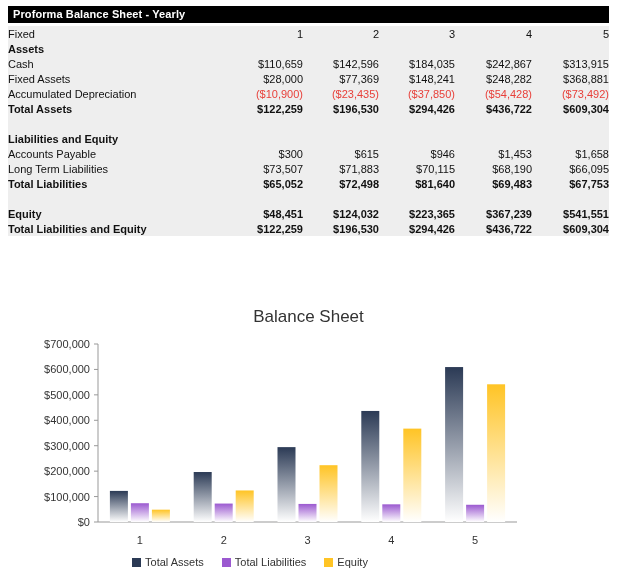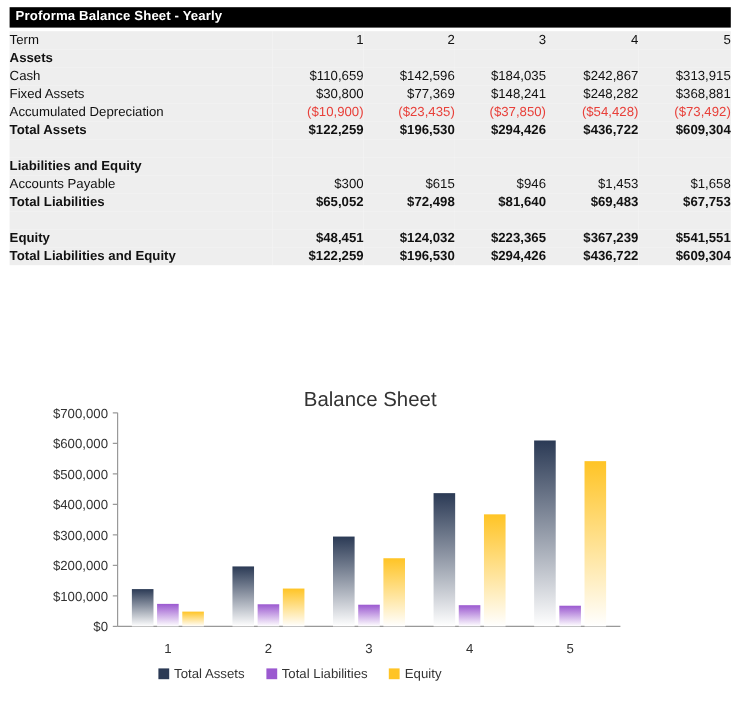--- a/index.html
+++ b/index.html
@@ -75,21 +75,21 @@
   .hdr-year-label {
     text-align: center;
     background: #eeeeee;
     padding-left: 0;
   }
   .spacer td { height: 9px; }
 
   
   .chart-title {
     position: absolute;
-    top: 323px;
+    top: 307px;
     left: 0;
     width: 617px;
     text-align: center;
     font-size: 17px;
     color: #333333;
   }
   .chart-area {
     position: absolute;
     left: 0;
     top: 330px;
@@ -129,21 +129,21 @@
     <colgroup>
       <col style="width:219px">
       <col style="width:76px">
       <col style="width:76px">
       <col style="width:76px">
       <col style="width:77px">
       <col style="width:77px">
     </colgroup>
     <tbody id="table-body">
         <tr class="shade">
-          <td class="lbl hdr-year-label">Term</td>
+          <td class="lbl hdr-year-label">Fixed</td>
           <td class="num hdr-year">1</td>
           <td class="num hdr-year">2</td>
           <td class="num hdr-year">3</td>
           <td class="num hdr-year">4</td>
           <td class="num hdr-year">5</td>
         </tr>
         <tr class="shade bold">
           <td class="lbl">Assets</td>
           <td class="num">&nbsp;</td>
           <td class="num">&nbsp;</td>
@@ -154,21 +154,21 @@
         <tr class="shade">
           <td class="lbl">Cash</td>
           <td class="num">$110,659</td>
           <td class="num">$142,596</td>
           <td class="num">$184,035</td>
           <td class="num">$242,867</td>
           <td class="num">$313,915</td>
         </tr>
         <tr class="shade">
           <td class="lbl">Fixed Assets</td>
-          <td class="num">$30,800</td>
+          <td class="num">$28,000</td>
           <td class="num">$77,369</td>
           <td class="num">$148,241</td>
           <td class="num">$248,282</td>
           <td class="num">$368,881</td>
         </tr>
         <tr class="shade">
           <td class="lbl">Accumulated Depreciation</td>
           <td class="num neg">($10,900)</td>
           <td class="num neg">($23,435)</td>
           <td class="num neg">($37,850)</td>
@@ -199,20 +199,28 @@
           <td class="num">&nbsp;</td>
           <td class="num">&nbsp;</td>
         </tr>
         <tr class="shade">
           <td class="lbl">Accounts Payable</td>
           <td class="num">$300</td>
           <td class="num">$615</td>
           <td class="num">$946</td>
           <td class="num">$1,453</td>
           <td class="num">$1,658</td>
+        </tr>
+        <tr class="shade">
+          <td class="lbl">Long Term Liabilities</td>
+          <td class="num">$73,507</td>
+          <td class="num">$71,883</td>
+          <td class="num">$70,115</td>
+          <td class="num">$68,190</td>
+          <td class="num">$66,095</td>
         </tr>
         <tr class="shade bold">
           <td class="lbl">Total Liabilities</td>
           <td class="num">$65,052</td>
           <td class="num">$72,498</td>
           <td class="num">$81,640</td>
           <td class="num">$69,483</td>
           <td class="num">$67,753</td>
         </tr>
         <tr class="spacer shade">

